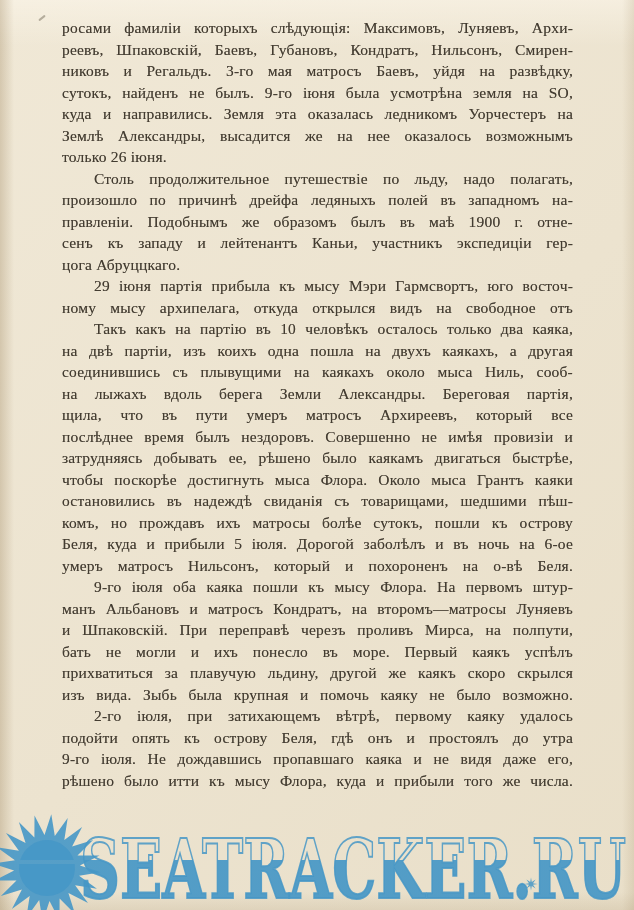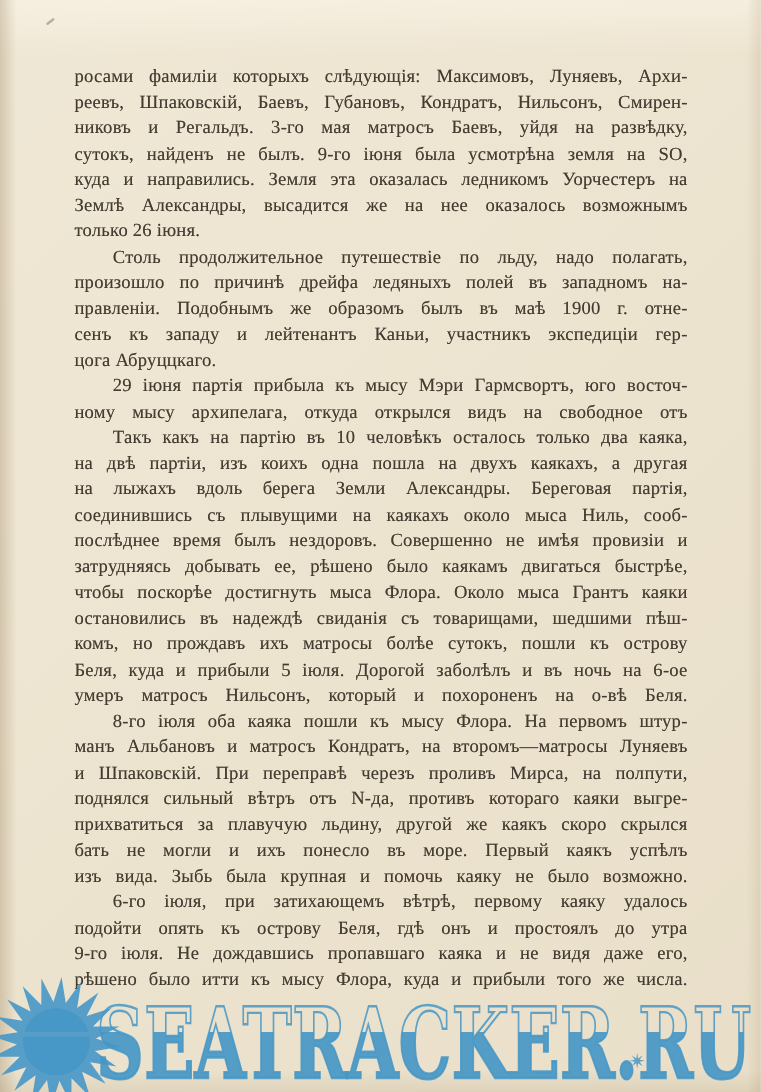--- a/index.html
+++ b/index.html
@@ -11,21 +11,20 @@
       linear-gradient(270deg, rgba(150,125,85,.16), rgba(150,125,85,0) 12px),
       linear-gradient(0deg, rgba(150,125,85,.14), rgba(150,125,85,0) 18px),
       linear-gradient(180deg, rgba(255,250,240,.45), rgba(255,250,240,0) 46px),
       linear-gradient(135deg,#f0e8d6 0%, #ece3cf 55%, #e9dfc9 100%);
   }
   #page{position:absolute;inset:0;}
   #text-block{
     position:absolute;left:62px;top:17px;width:511px;
     color:#433c31;font-size:15.5px;line-height:21.5px;letter-spacing:.2px;
     text-shadow:0 0 .4px rgba(67,60,49,.55);
-    margin-top:36px;
   }
   .line{height:21.5px;text-align:justify;text-align-last:justify;}
   .line.ind{text-indent:32px;}
   .line.end{text-align-last:left;}
   #corner-mark{
     position:absolute;left:38px;top:17px;width:8px;height:2px;
     background:rgba(105,95,78,.45);transform:rotate(-38deg);border-radius:2px;
   }
   #watermark-svg{position:absolute;left:0;top:0;width:634px;height:910px;}
   #wm-text{font-family:"DejaVu Serif","Liberation Serif",serif;font-weight:bold;}
@@ -47,37 +46,37 @@
       <div class="line end">только 26 іюня.</div>
       <div class="line ind">Столь продолжительное путешествіе по льду, надо полагать,</div>
       <div class="line">произошло по причинѣ дрейфа ледяныхъ полей въ западномъ на-</div>
       <div class="line">правленіи. Подобнымъ же образомъ былъ въ маѣ 1900 г. отне-</div>
       <div class="line">сенъ къ западу и лейтенантъ Каньи, участникъ экспедиціи гер-</div>
       <div class="line end">цога Абруццкаго.</div>
       <div class="line ind">29 іюня партія прибыла къ мысу Мэри Гармсвортъ, юго восточ-</div>
       <div class="line">ному мысу архипелага, откуда открылся видъ на свободное отъ</div>
       <div class="line ind">Такъ какъ на партію въ 10 человѣкъ осталось только два каяка,</div>
       <div class="line">на двѣ партіи, изъ коихъ одна пошла на двухъ каякахъ, а другая</div>
+      <div class="line">соединившись съ плывущими на каякахъ около мыса Ниль, сооб-</div>
       <div class="line">на лыжахъ вдоль берега Земли Александры. Береговая партія,</div>
-      <div class="line">соединившись съ плывущими на каякахъ около мыса Ниль, сооб-</div>
+      <div class="line">щила, что въ пути умеръ матросъ Архиреевъ, который все</div>
       <div class="line">послѣднее время былъ нездоровъ. Совершенно не имѣя провизіи и</div>
       <div class="line">затрудняясь добывать ее, рѣшено было каякамъ двигаться быстрѣе,</div>
       <div class="line">чтобы поскорѣе достигнуть мыса Флора. Около мыса Грантъ каяки</div>
       <div class="line">остановились въ надеждѣ свиданія съ товарищами, шедшими пѣш-</div>
       <div class="line">комъ, но прождавъ ихъ матросы болѣе сутокъ, пошли къ острову</div>
       <div class="line">Беля, куда и прибыли 5 іюля. Дорогой заболѣлъ и въ ночь на 6-ое</div>
       <div class="line">умеръ матросъ Нильсонъ, который и похороненъ на о-вѣ Беля.</div>
-      <div class="line ind">8-го іюля оба каяка пошли къ мысу Флора. На первомъ штур-</div>
+      <div class="line ind">9-го іюля оба каяка пошли къ мысу Флора. На первомъ штур-</div>
       <div class="line">манъ Альбановъ и матросъ Кондратъ, на второмъ—матросы Луняевъ</div>
       <div class="line">и Шпаковскій. При переправѣ черезъ проливъ Мирса, на полпути,</div>
-      <div class="line">поднялся сильный вѣтръ отъ N-да, противъ котораго каяки выгре-</div>
+      <div class="line">бать не могли и ихъ понесло въ море. Первый каякъ успѣлъ</div>
       <div class="line">прихватиться за плавучую льдину, другой же каякъ скоро скрылся</div>
-      <div class="line">бать не могли и ихъ понесло въ море. Первый каякъ успѣлъ</div>
       <div class="line">изъ вида. Зыбь была крупная и помочь каяку не было возможно.</div>
-      <div class="line ind">6-го іюля, при затихающемъ вѣтрѣ, первому каяку удалось</div>
+      <div class="line ind">2-го іюля, при затихающемъ вѣтрѣ, первому каяку удалось</div>
       <div class="line">подойти опять къ острову Беля, гдѣ онъ и простоялъ до утра</div>
       <div class="line">9-го іюля. Не дождавшись пропавшаго каяка и не видя даже его,</div>
       <div class="line">рѣшено было итти къ мысу Флора, куда и прибыли того же числа.</div>
     </div>
 
   <svg id="watermark-svg" viewBox="0 0 634 910" xmlns="http://www.w3.org/2000/svg">
     <defs>
       <linearGradient id="waterfill" gradientUnits="userSpaceOnUse" x1="0" y1="838" x2="0" y2="898">
         <stop offset="0" stop-color="#4697c6" stop-opacity="0"></stop>
         <stop offset="0.36" stop-color="#4697c6" stop-opacity="0"></stop>

